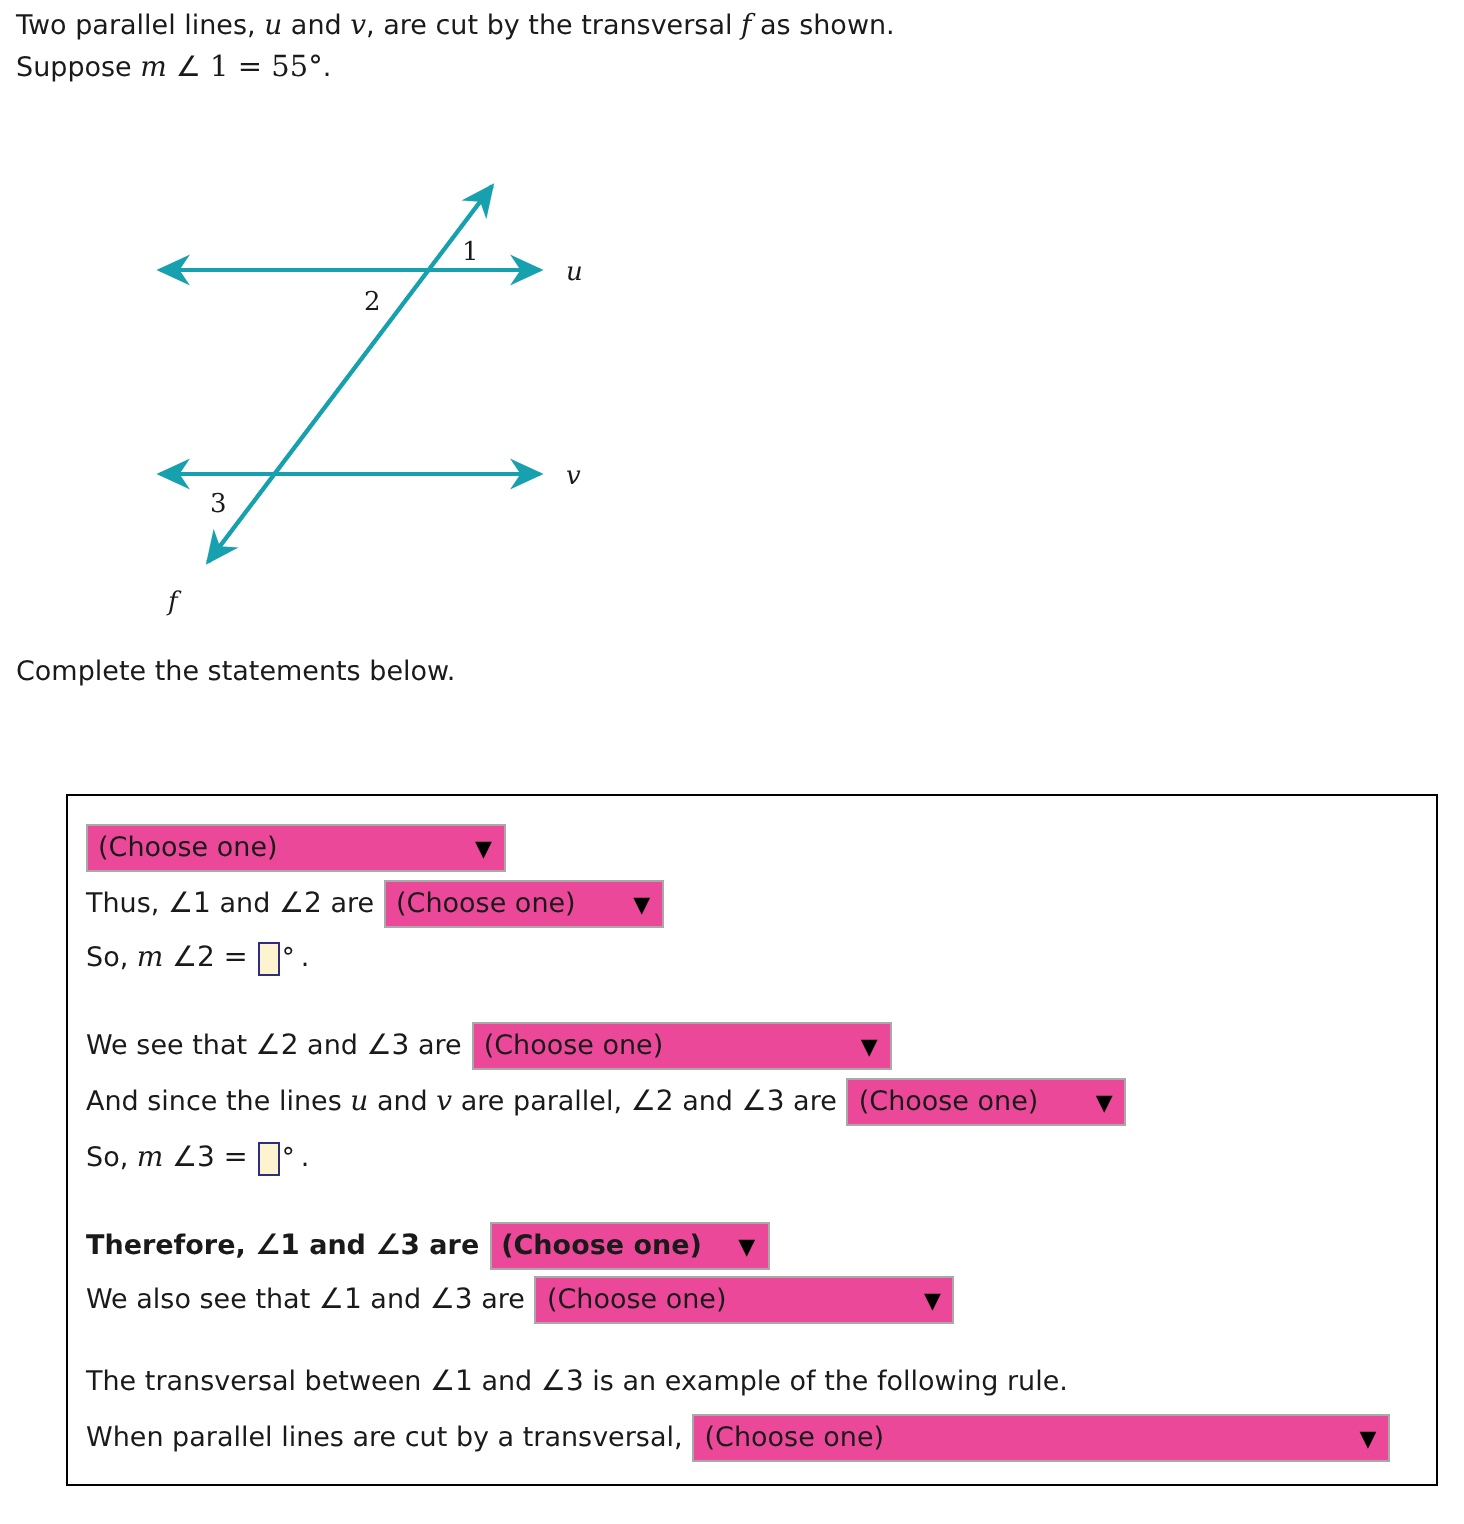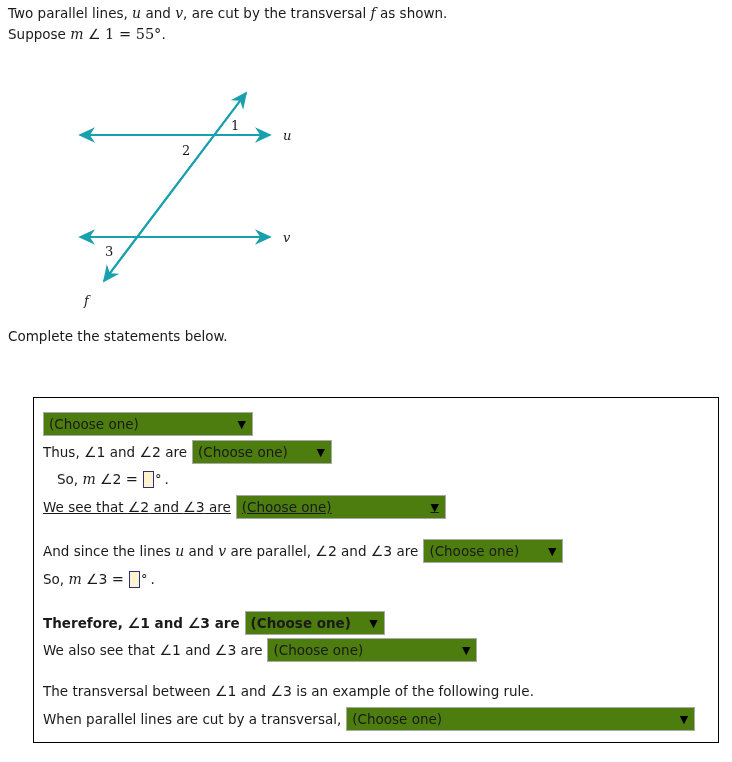--- a/index.html
+++ b/index.html
@@ -72,21 +72,21 @@
   .stmt .txt.tight { margin-right: 4px; }
 
   
   .sel {
     display: inline-flex;
     align-items: center;
     justify-content: space-between;
     box-sizing: border-box;
     height: 24px;
     border: 1px solid #a9a9a9;
-    background: #4d7c0f;
+    background: #ec4899;
     padding: 0 6px 0 5px;
     font-family: "DejaVu Sans", sans-serif;
     font-size: 13.5px;
     color: #1a1a1a;
     cursor: default;
   }
   .sel .sel-label { line-height: 1; padding-top: 1px; }
   .sel .caret {
     margin-left: 14px;
     font-size: 11px;
@@ -156,28 +156,28 @@
   </div>
 
   <div class="stmt" style="left:9px; top:41px;">
     <span class="txt"><span>Thus, </span><span class="angsym">∠1</span><span> and </span><span class="angsym">∠2</span><span> are</span></span>
     <span class="sel" style="width:140px;">
       <span class="sel-label">(Choose one)</span>
       <span class="caret">▼</span>
     </span>
   </div>
 
-  <div class="stmt" style="left:23px; top:68px;">
+  <div class="stmt" style="left:9px; top:68px;">
     <span class="txt tight"><span>So, </span><span class="mathvar">m</span>&nbsp;<span class="angsym">∠2</span>&nbsp;<span class="mathnum">=</span></span>
     <span class="numbox"></span>
     <span class="deg">°</span>
     <span class="txt" style="margin-left:3px;">.</span>
   </div>
 
-  <div class="stmt" style="left:9px; top:96px;text-decoration:underline;">
+  <div class="stmt" style="left:9px; top:112px;">
     <span class="txt"><span>We see that </span><span class="angsym">∠2</span><span> and </span><span class="angsym">∠3</span><span> are</span></span>
     <span class="sel" style="width:210px;">
       <span class="sel-label">(Choose one)</span>
       <span class="caret">▼</span>
     </span>
   </div>
 
   <div class="stmt" style="left:9px; top:140px;">
     <span class="txt"><span>And since the lines </span><span class="mathvar">u</span><span> and </span><span class="mathvar">v</span><span> are parallel, </span><span class="angsym">∠2</span><span> and </span><span class="angsym">∠3</span><span> are</span></span>
     <span class="sel" style="width:140px;">

